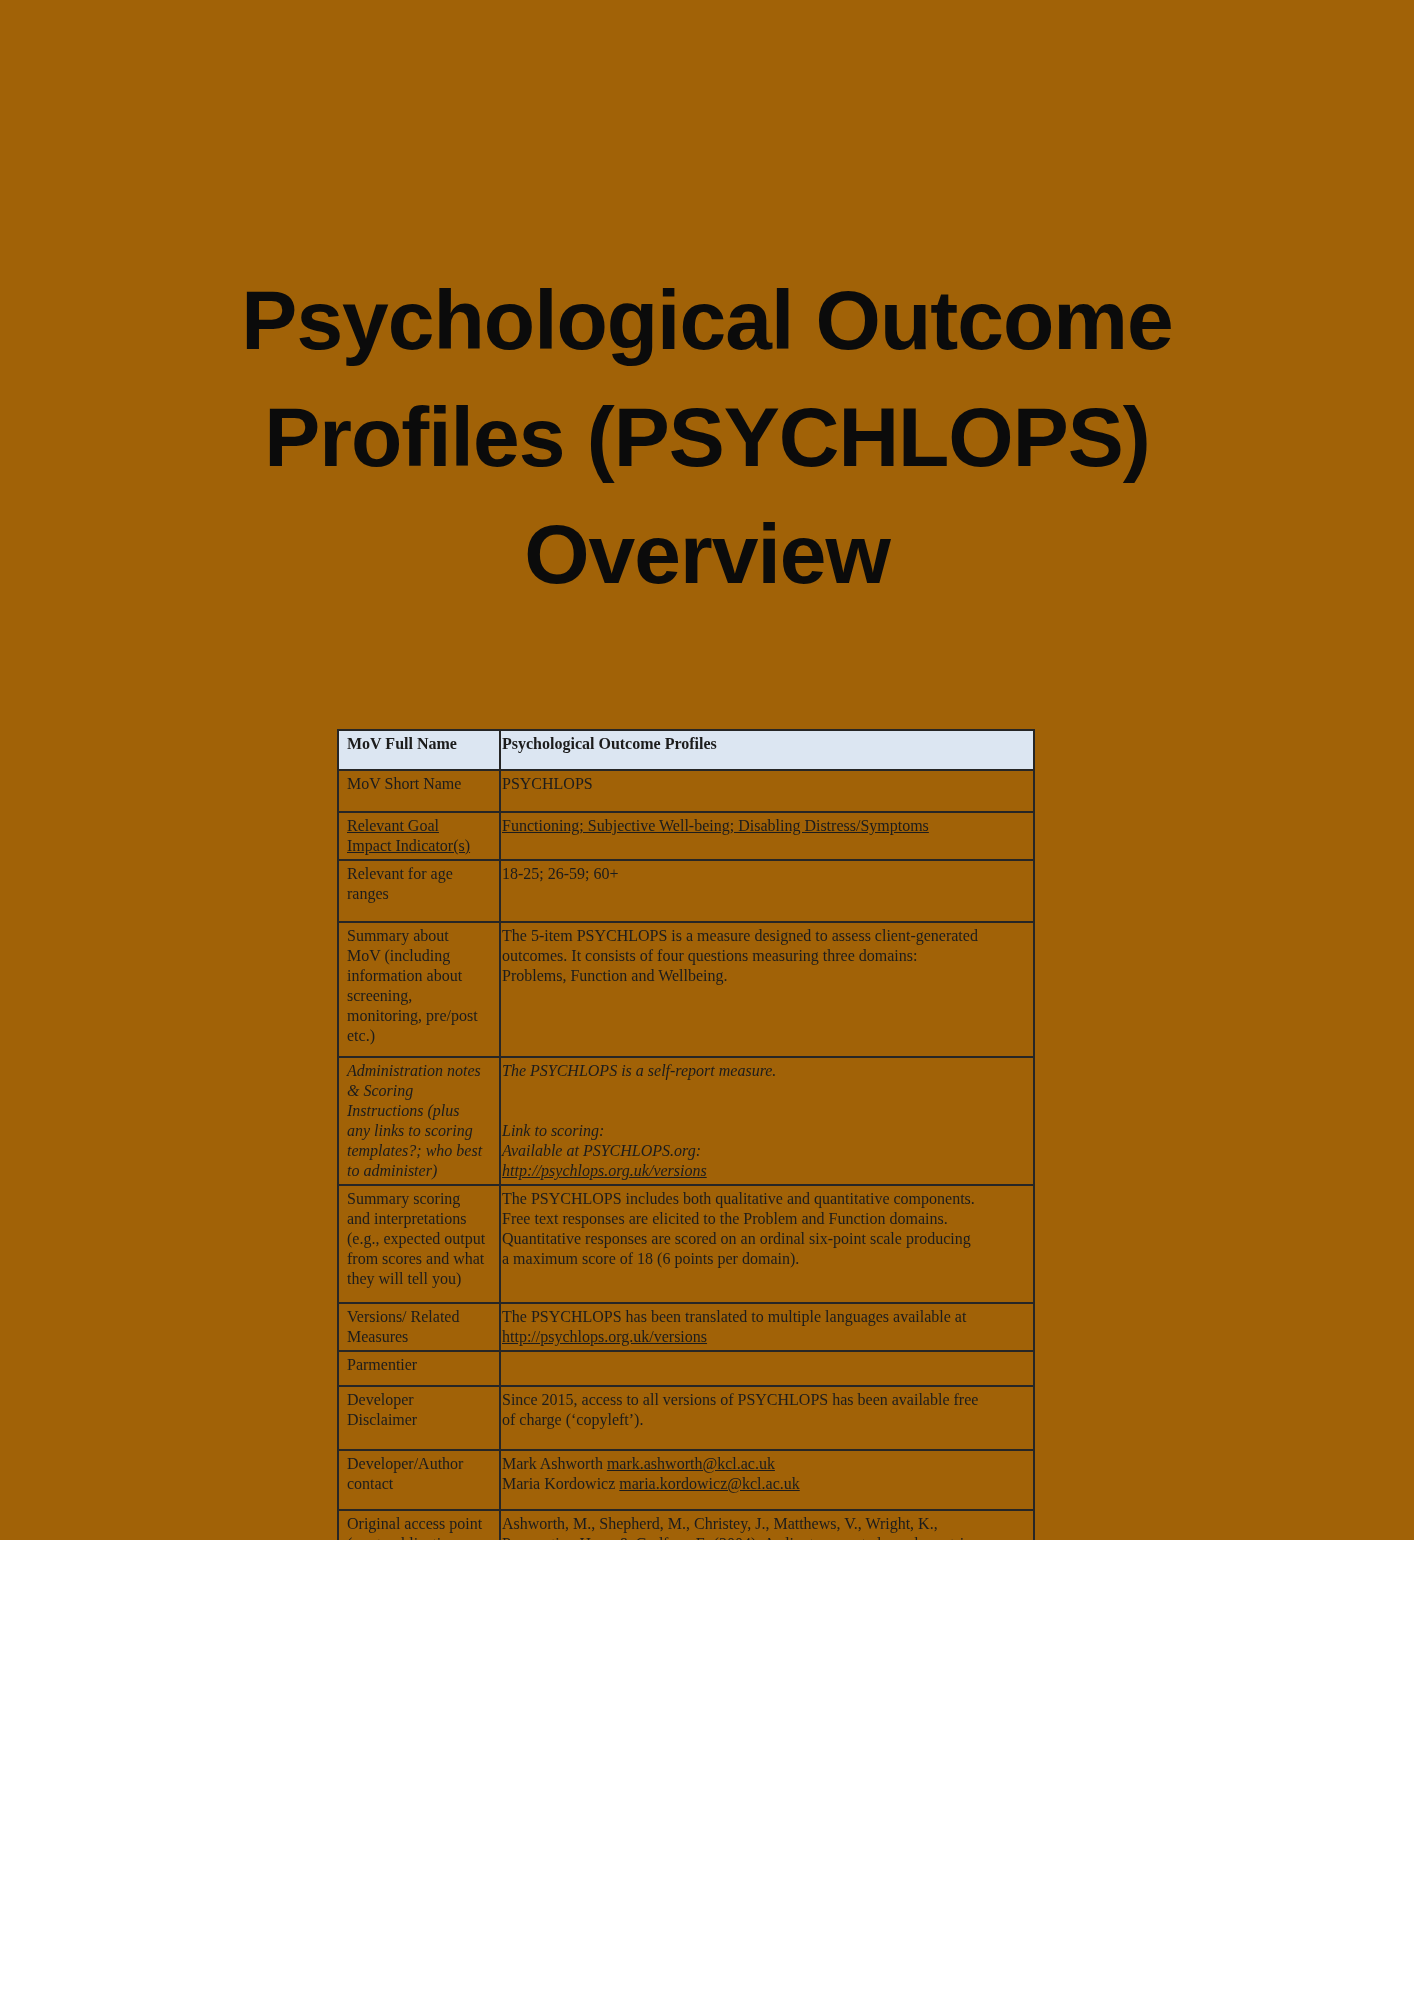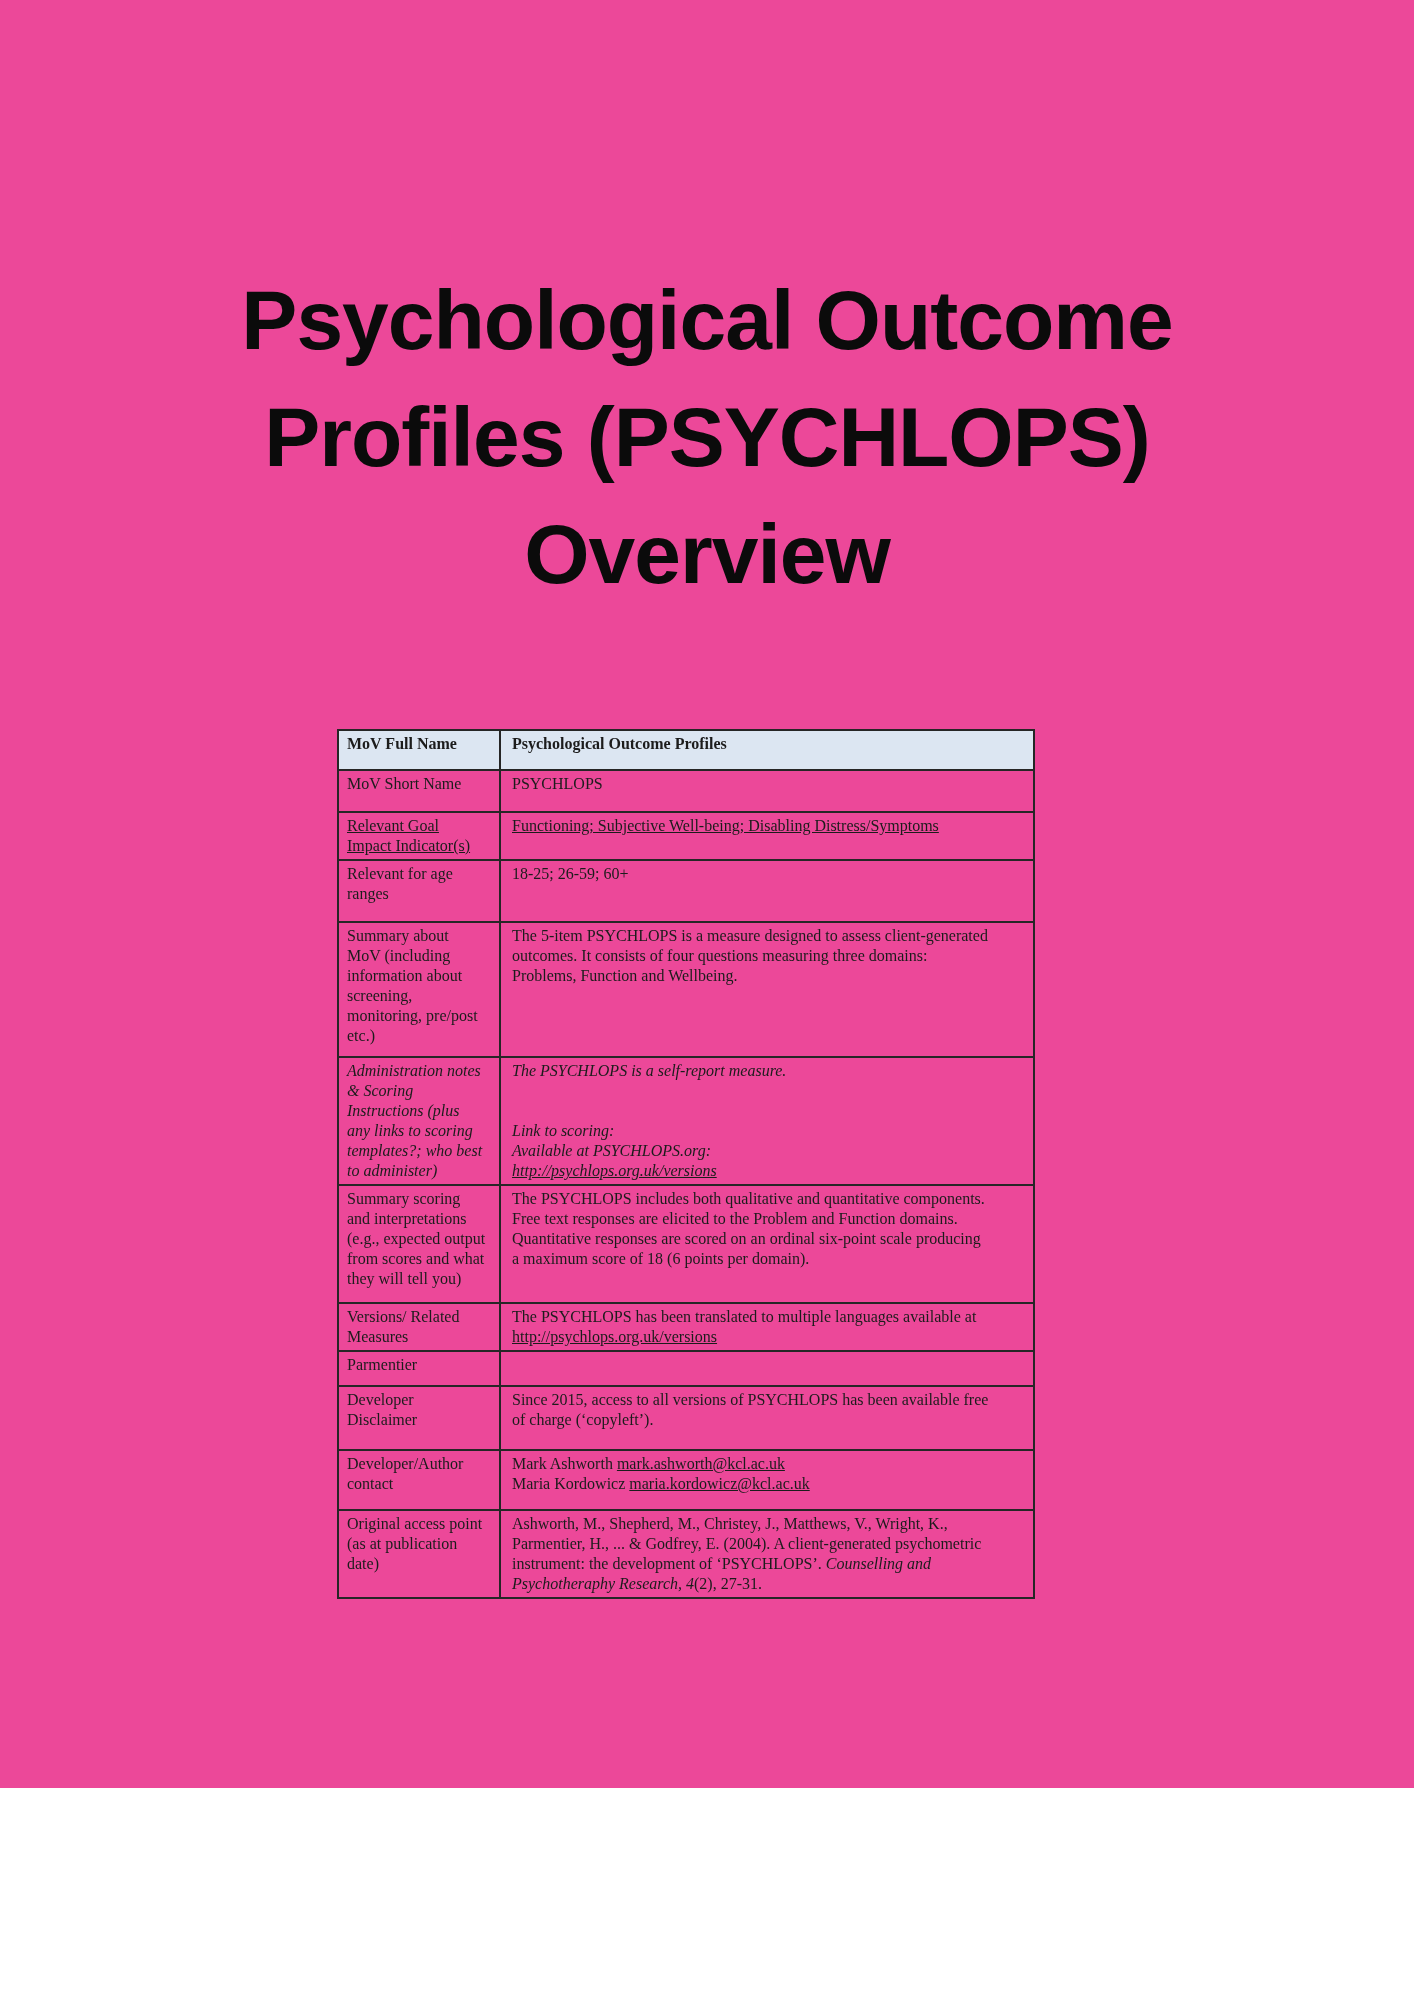--- a/index.html
+++ b/index.html
@@ -1,20 +1,20 @@
 <!DOCTYPE html>
 <html><head>
 <meta charset="utf-8">
 <style>
   html, body { margin: 0; padding: 0; background: #ffffff; }
   #page {
     position: relative;
     width: 1414px;
-    height: 1788px;
-    background: #ec4899;
+    height: 1540px;
+    background: #a16207;
     overflow: hidden;
     color: #1c1c1c;
   }
   
   #title {
     position: absolute;
     top: 262px;
     left: 0;
     width: 100%;
     text-align: center;
@@ -40,21 +40,21 @@
     font-size: 16px;
     line-height: 20px;
     color: #1c1c1c;
   }
   table.mov col.c1 { width: 162px; }
   table.mov td {
     border: 2px solid #262626;
     vertical-align: top;
     padding: 3px 8px 3px 8px;
   }
-  table.mov td.value { padding-left: 11px; }
+  table.mov td.value { padding-left: 1px; }
   tr.hdr td {
     background: #dce6f2;
     font-weight: bold;
   }
   .pre { white-space: pre-line; }
   .it { font-style: italic; }
   a.doclink, a.doclink:visited {
     color: #1c1c1c;
     text-decoration: underline;
   }

